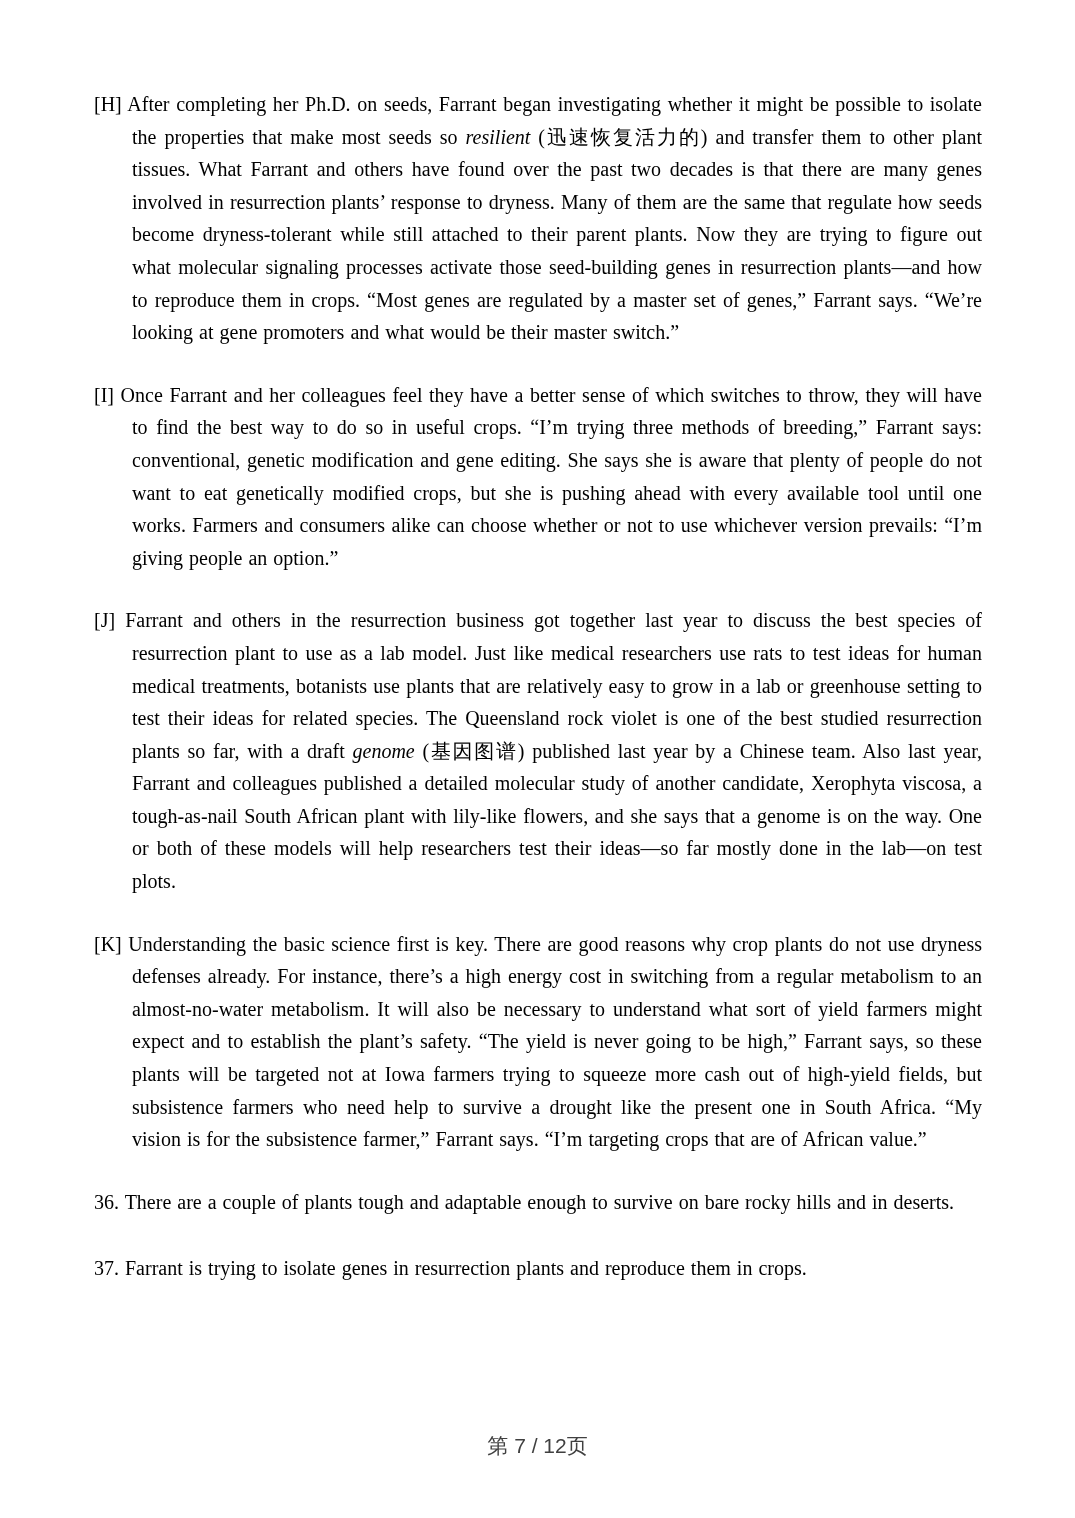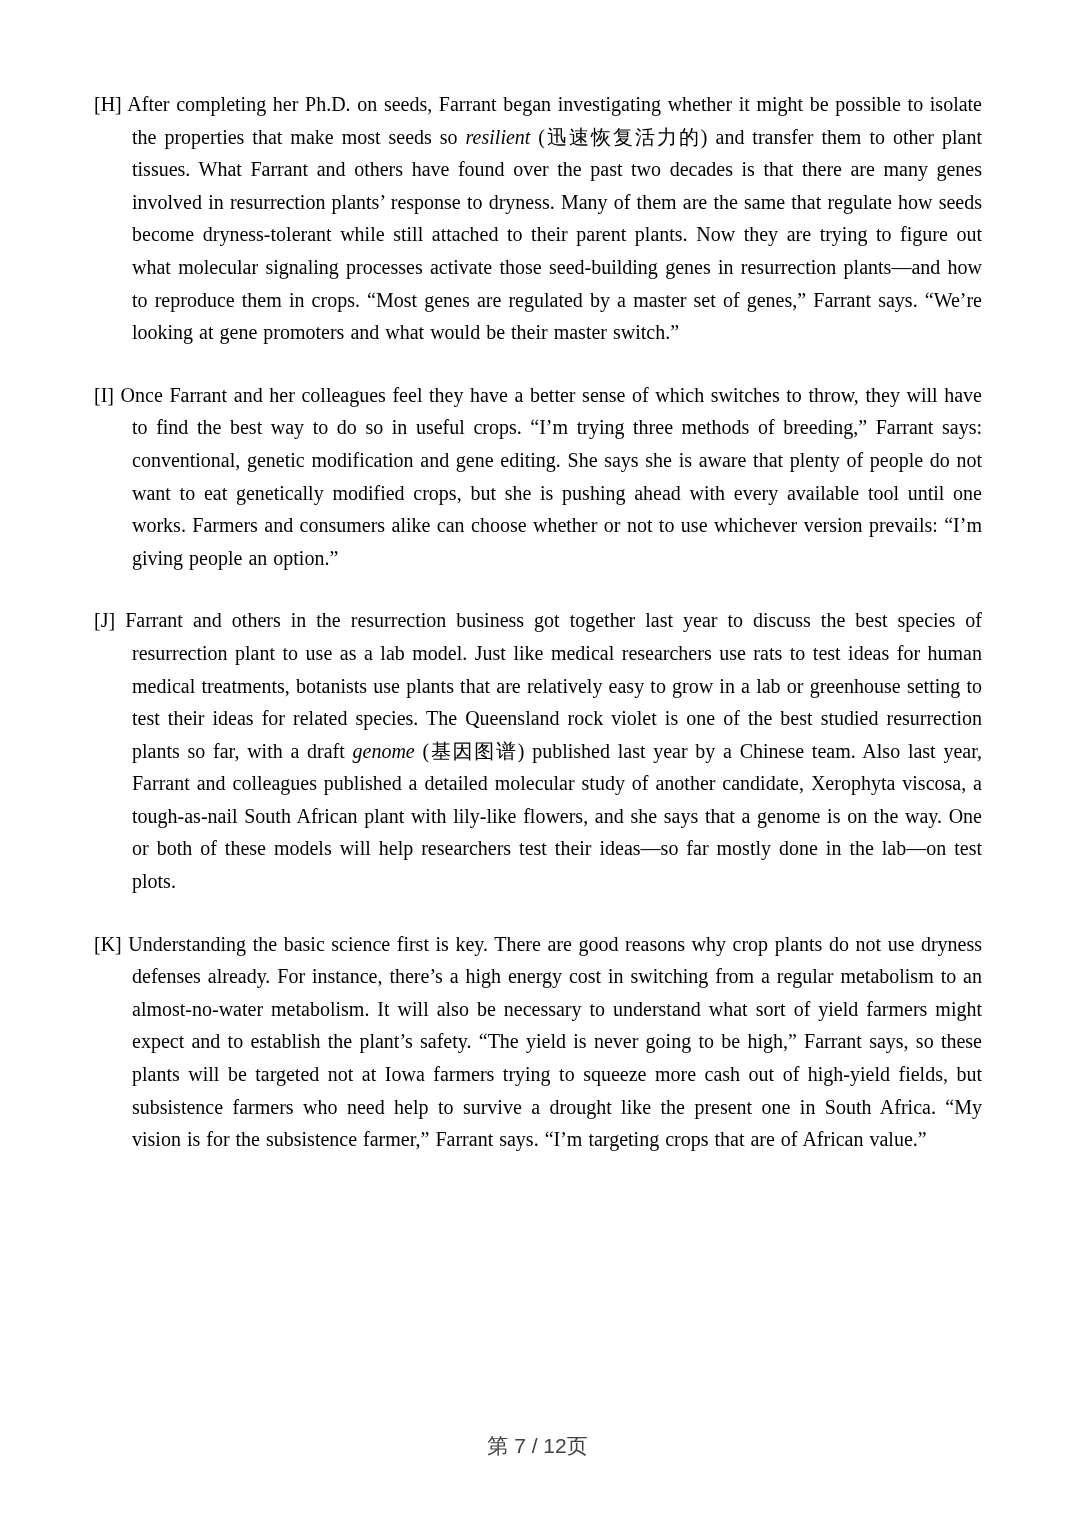--- a/index.html
+++ b/index.html
@@ -64,18 +64,20 @@
 
 <div class="page">
   <main class="content">
     <div id="paragraphs">
         <div class="para"><span>[H]</span> <span>After completing her Ph.D. on seeds, Farrant began investigating whether it might be possible to isolate the properties that make most seeds so </span><span class="italic">resilient</span><span> (迅速恢复活力的) and transfer them to other plant tissues. What Farrant and others have found over the past two decades is that there are many genes involved in resurrection plants’ response to dryness. Many of them are the same that regulate how seeds become dryness-tolerant while still attached to their parent plants. Now they are trying to figure out what molecular signaling processes activate those seed-building genes in resurrection plants—and how to reproduce them in crops. “Most genes are regulated by a master set of genes,” Farrant says. “We’re looking at gene promoters and what would be their master switch.”</span></div>
         <div class="para"><span>[I]</span> <span>Once Farrant and her colleagues feel they have a better sense of which switches to throw, they will have to find the best way to do so in useful crops. “I’m trying three methods of breeding,” Farrant says: conventional, genetic modification and gene editing. She says she is aware that plenty of people do not want to eat genetically modified crops, but she is pushing ahead with every available tool until one works. Farmers and consumers alike can choose whether or not to use whichever version prevails: “I’m giving people an option.”</span></div>
         <div class="para"><span>[J]</span> <span>Farrant and others in the resurrection business got together last year to discuss the best species of resurrection plant to use as a lab model. Just like medical researchers use rats to test ideas for human medical treatments, botanists use plants that are relatively easy to grow in a lab or greenhouse setting to test their ideas for related species. The Queensland rock violet is one of the best studied resurrection plants so far, with a draft </span><span class="italic">genome</span><span> (基因图谱) published last year by a Chinese team. Also last year, Farrant and colleagues published a detailed molecular study of another candidate, Xerophyta viscosa, a tough-as-nail South African plant with lily-like flowers, and she says that a genome is on the way. One or both of these models will help researchers test their ideas—so far mostly done in the lab—on test plots.</span></div>
         <div class="para"><span>[K]</span> <span>Understanding the basic science first is key. There are good reasons why crop plants do not use dryness defenses already. For instance, there’s a high energy cost in switching from a regular metabolism to an almost-no-water metabolism. It will also be necessary to understand what sort of yield farmers might expect and to establish the plant’s safety. “The yield is never going to be high,” Farrant says, so these plants will be targeted not at Iowa farmers trying to squeeze more cash out of high-yield fields, but subsistence farmers who need help to survive a drought like the present one in South Africa. “My vision is for the subsistence farmer,” Farrant says. “I’m targeting crops that are of African value.”</span></div>
       </div>
     <div id="statements" class="statements">
+        <div class="statement"><span>36.</span> <span>There are a couple of plants tough and adaptable enough to survive on bare rocky hills and in deserts.</span></div>
+        <div class="statement"><span>37.</span> <span>Farrant is trying to isolate genes in resurrection plants and reproduce them in crops.</span></div>
       </div>
   </main>
   <footer class="page-footer">
     <span>第 7 / 12页</span>
   </footer>
 </div>
 
 </body></html>

